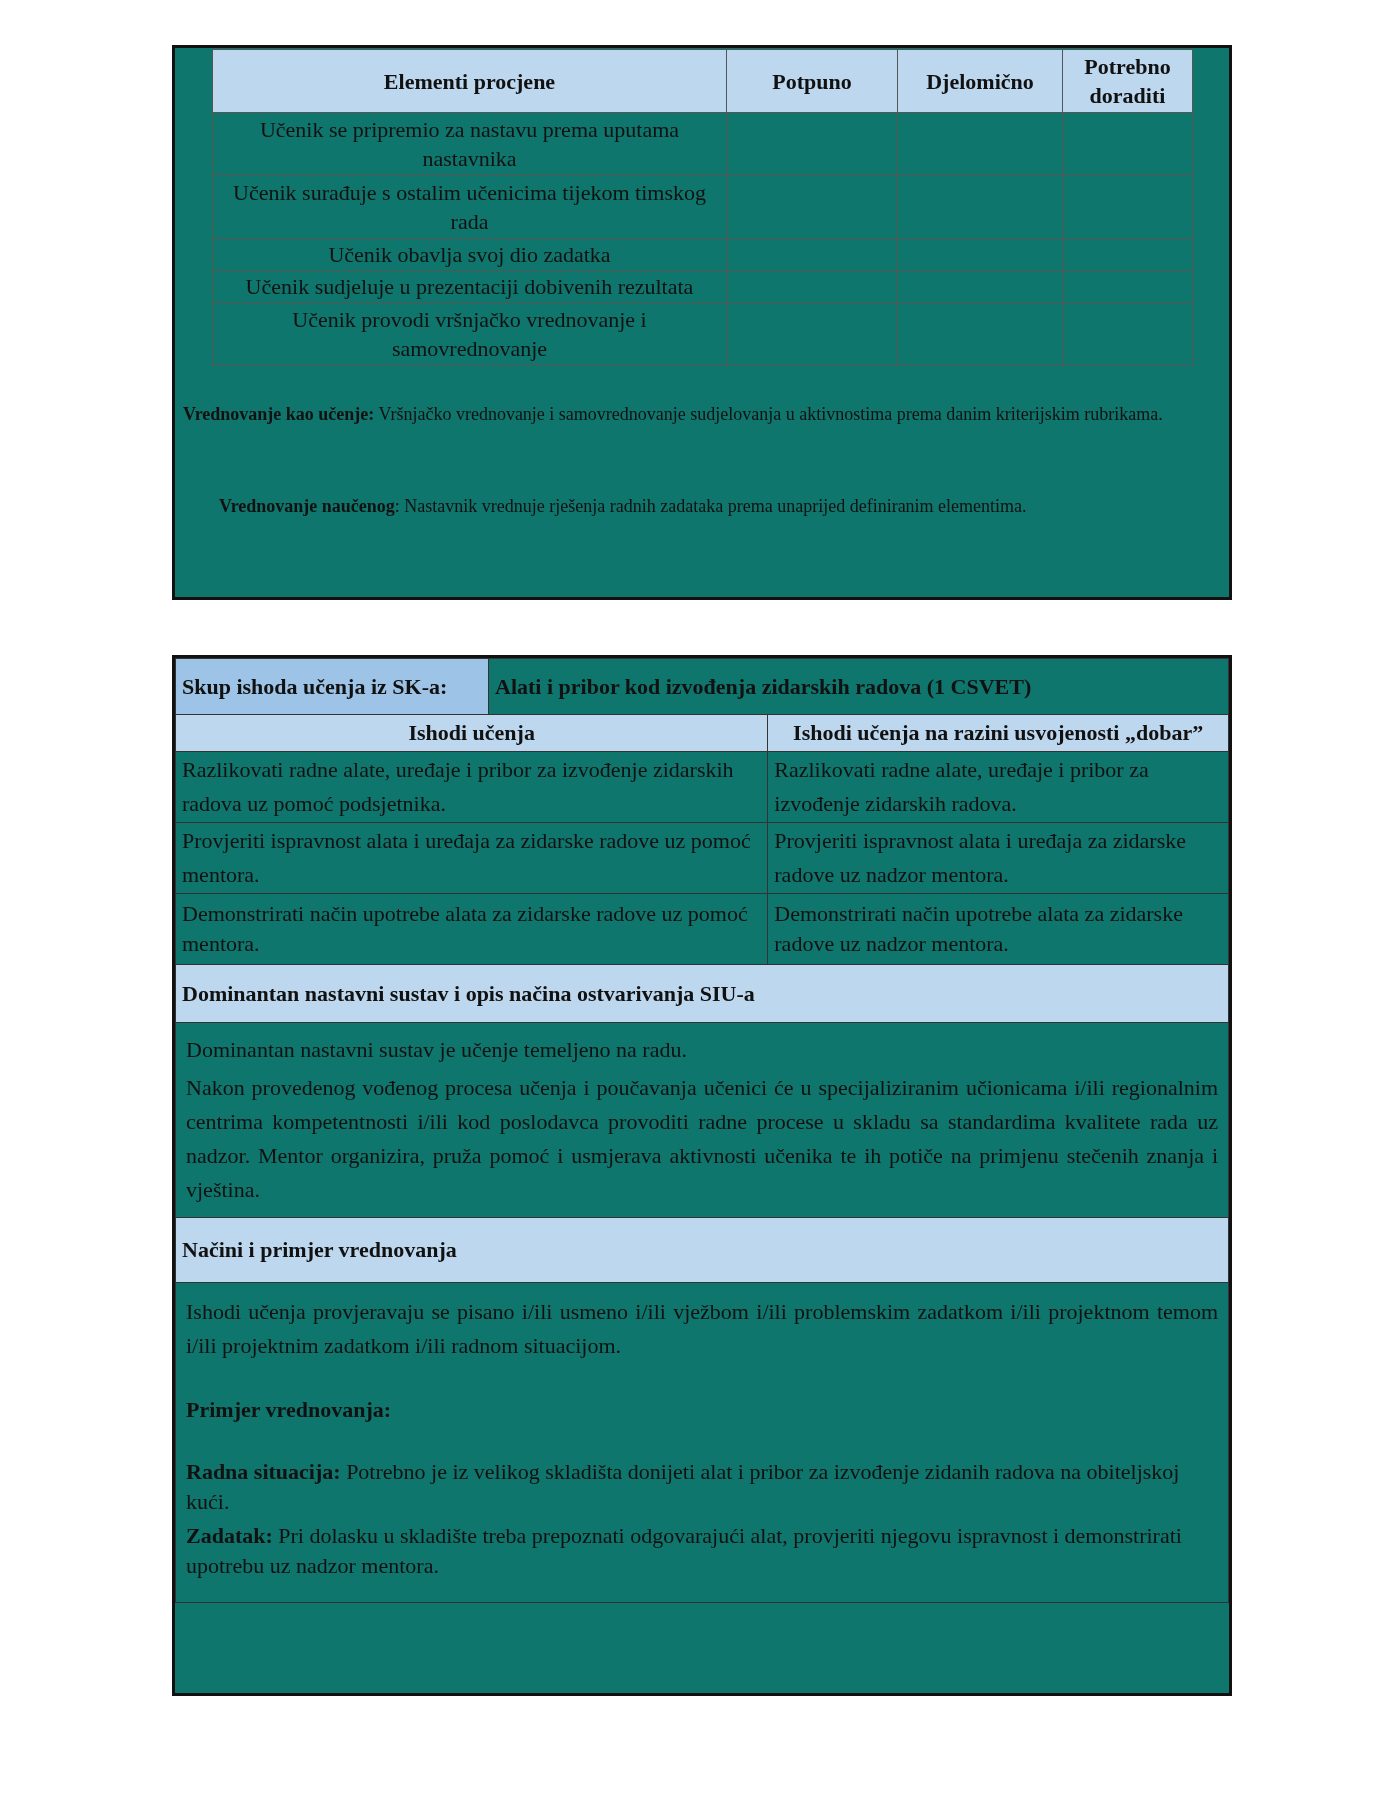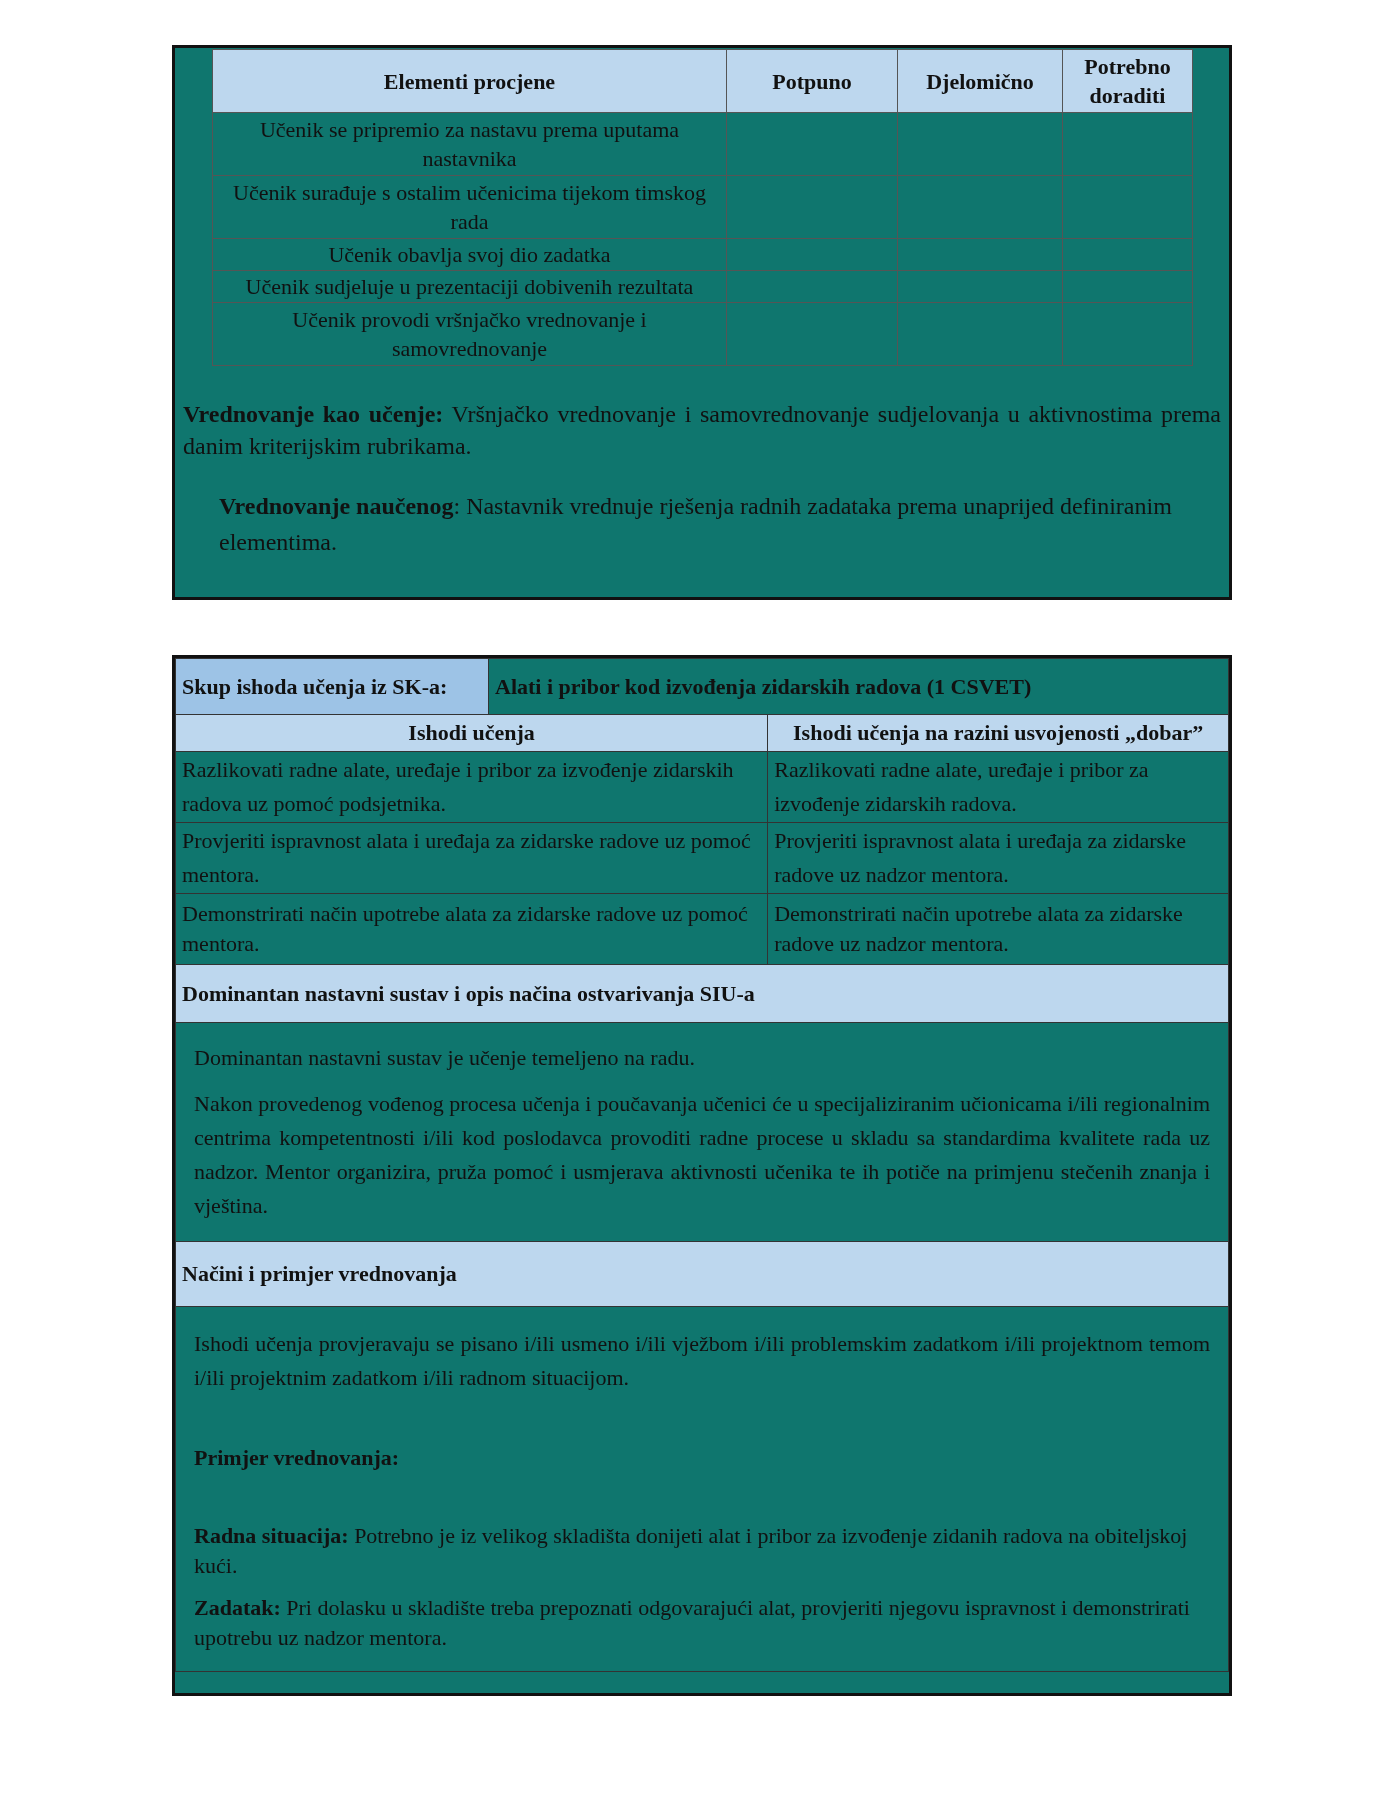--- a/index.html
+++ b/index.html
@@ -11,36 +11,36 @@
   table { border-collapse:collapse; }
   #eval-table { position:absolute; left:37px; top:1px; width:981px; font-size:22px; }
   #eval-table th, #eval-table td { border:1px solid #555; text-align:center; vertical-align:middle; line-height:29px; padding:0 2px; }
   #eval-table th { background:#bdd7ee; font-weight:bold; height:62px; }
   #eval-table td.crit { width:509px; }
   #eval-table td.c2 { width:166px; }
   #eval-table td.c3 { width:160px; }
   .r-tall td { height:62px; }
   .r-short td { height:31px; }
 
-  .para { position:absolute; left:8px; right:8px; font-size:24px; line-height:32px; text-align:justify; }
+  .para { position:absolute; left:8px; right:8px; font-size:18px; line-height:32px; text-align:justify; }
   #p-kao { top:350px; }
   #p-nauc { top:440px; line-height:36px; text-align:left;margin-left:36px; }
   b { font-weight:bold; }
 
   #main-table { position:absolute; left:0; top:0; width:1054px; font-size:22px; }
   #main-table td, #main-table th { border:1px solid #333; padding:0 6px; vertical-align:middle; text-align:left; line-height:34px; }
   .skup-label { background:#9dc3e6; font-weight:bold; width:300px; height:55px; }
   .skup-value { font-weight:bold; height:55px; }
   .hdr th { background:#bdd7ee; font-weight:bold; text-align:center !important; height:36px; }
   .out-row td { height:70px; }
   .out-row.short td { height:30px; line-height:30px; }
   .sec-hdr td { background:#bdd7ee; font-weight:bold; height:57px; }
   .body-cell { padding:6px 6px !important; text-align:justify !important; }
   .cj-label { background:#bdd7ee; font-weight:bold; height:72px; }
-  .body-cell p { margin:12px; }
+  .body-cell p { margin:4px; }
   .gap { height:22px; }
 </style>
 </head>
 <body>
 
 <div class="frame" id="frame1">
   <table id="eval-table">
     <tbody>
         <tr>
       <th>Elementi procjene</th>

